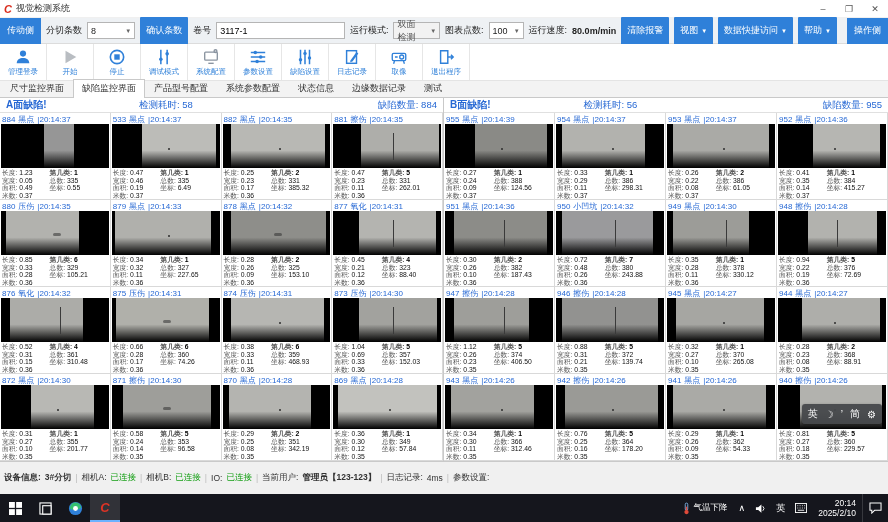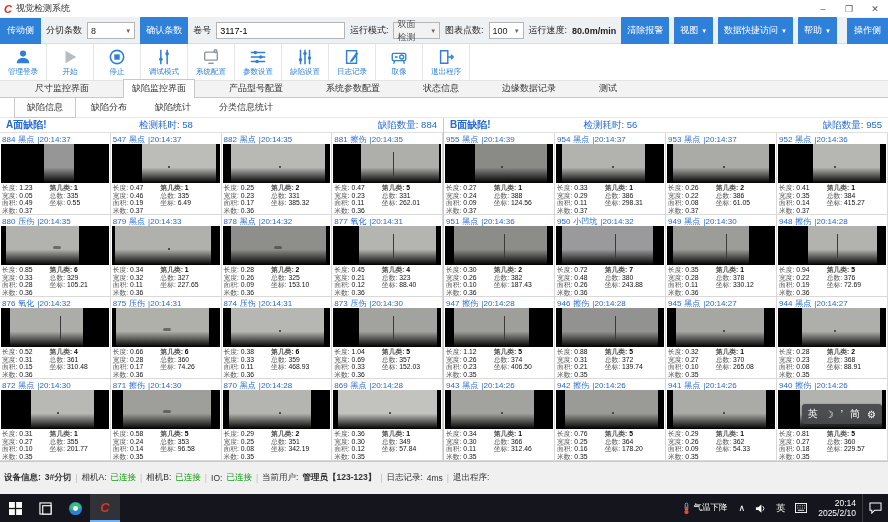--- a/index.html
+++ b/index.html
@@ -28,21 +28,21 @@
   .spacer { flex:1 1 auto; }
 
   
   .toolbar2 { height:37px; flex:0 0 37px; background:#fff; display:flex; align-items:stretch; border-bottom:1px solid #e4e4e4; }
   .tbtn { width:47px; display:flex; flex-direction:column; align-items:center; justify-content:center; gap:1px; cursor:pointer; border-right:1px solid #e6e6e6; }
   .tbtn .ticon { height:18px; display:flex; align-items:center; justify-content:center; }
   .tbtn .tlabel { font-size:7.5px; color:#2f80d9; white-space:nowrap; }
 
   
   .tabbar { height:17px; flex:0 0 17px; background:#f3f3f3; display:flex; align-items:flex-end; border-bottom:1px solid #c9c9c9; font-size:9px; padding-left:1px; }
-  .tab { padding:2px 8px 2px 8px; color:#333; cursor:pointer; border:1px solid transparent; border-bottom:none;margin-left:25px; }
+  .tab { padding:2px 8px 2px 8px; color:#333; cursor:pointer; border:1px solid transparent; border-bottom:none; }
   .tab.active { background:#fff; border-color:#c9c9c9; margin-bottom:-1px; padding-bottom:3px; }
 
   
   .subtabbar { height:20px; flex:0 0 20px; background:#fff; display:flex; align-items:center; font-size:9px; padding-left:14px; gap:2px; border-bottom:1px solid #e8e8e8; }
   .subtab { padding:3px 12px; color:#333; cursor:pointer; border:1px solid transparent; }
   .subtab.active { border-color:#c9c9c9; background:#fdfdfd; }
 
   
   .panels { flex:1 1 auto; display:flex; min-height:0; }
   .panel { width:444px; display:flex; flex-direction:column; border-right:1px solid #c9c9c9; min-height:0; }
@@ -232,26 +232,20 @@
   <div class="tabbar">
     <span class="tab">尺寸监控界面</span>
     <span class="tab active">缺陷监控界面</span>
     <span class="tab">产品型号配置</span>
     <span class="tab">系统参数配置</span>
     <span class="tab">状态信息</span>
     <span class="tab">边缘数据记录</span>
     <span class="tab">测试</span>
   </div>
 
-  <div class="subtabbar">
-    <span class="subtab active">缺陷信息</span>
-    <span class="subtab">缺陷分布</span>
-    <span class="subtab">缺陷统计</span>
-    <span class="subtab">分类信息统计</span>
-  </div>
 
   <div class="panels">
     <div class="panel">
       <div class="panel-head">
         <span class="panel-title">A面缺陷!</span>
         <span class="panel-mid"><span>检测耗时:</span> <span>58</span></span>
         <span class="panel-right"><span>缺陷数量:</span> <span>884</span></span>
       </div>
       <div class="grid">
           <div class="cell">
@@ -267,21 +261,21 @@
                 <div><span class="sl">米数:</span><span> 0.37</span></div>
               </div>
               <div class="col-r">
                 <div class="first"><span class="sl">第几类:</span><span> 1</span></div>
                 <div><span class="sl">总数:</span><span> 335</span></div>
                 <div><span class="sl">坐标:</span><span> 0.55</span></div>
               </div>
             </div>
           </div>
           <div class="cell">
-            <div class="cell-head"><span class="c-no">547</span><span class="c-type">黑点</span><span class="c-time">|20:14:37</span></div>
+            <div class="cell-head"><span class="c-no">533</span><span class="c-type">黑点</span><span class="c-time">|20:14:37</span></div>
             <div class="cell-img">
               <div class="band" style="left: 28%; right: 3%; background: linear-gradient(rgb(188, 188, 184) 0%, rgb(188, 188, 184) 60%, rgba(0, 0, 0, 0.12));"></div>
               <div class="mark" style="width: 2px; height: 2px; background: rgb(44, 44, 44); left: 52%; top: 55%; border-radius: 50%;"></div>
             </div>
             <div class="cell-stats">
               <div class="col-l">
                 <div><span class="sl">长度:</span><span> 0.47</span></div>
                 <div><span class="sl">宽度:</span><span> 0.46</span></div>
                 <div><span class="sl">面积:</span><span> 0.19</span></div>
                 <div><span class="sl">米数:</span><span> 0.37</span></div>
@@ -926,21 +920,21 @@
     <span class="sep">|</span>
     <span>IO:</span>
     <span class="green">已连接</span>
     <span class="sep">|</span>
     <span>当前用户:</span>
     <span class="sb-bold">管理员【123-123】</span>
     <span class="sep">|</span>
     <span>日志记录:</span>
     <span>4ms</span>
     <span class="sep">|</span>
-    <span>退出程序:</span>
+    <span>参数设置:</span>
   </div>
 
   <div class="taskbar">
     <div class="tb-icon">
       <svg width="13" height="13" viewBox="0 0 14 14">
           <rect x="0" y="0" width="6.3" height="6.3" fill="#fff"></rect>
           <rect x="7.7" y="0" width="6.3" height="6.3" fill="#fff"></rect>
           <rect x="0" y="7.7" width="6.3" height="6.3" fill="#fff"></rect>
           <rect x="7.7" y="7.7" width="6.3" height="6.3" fill="#fff"></rect>
         </svg>

